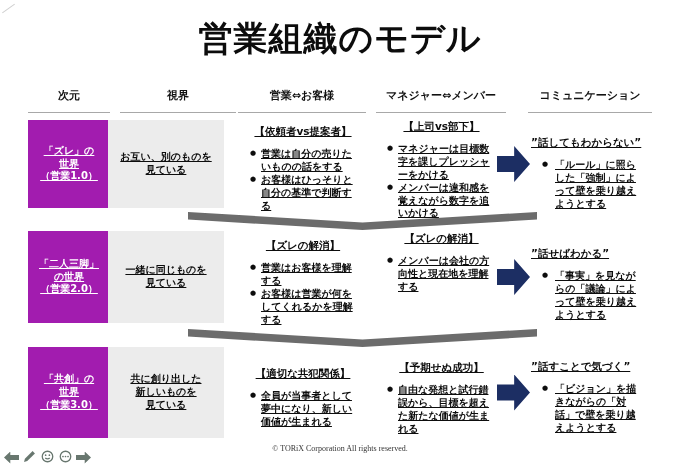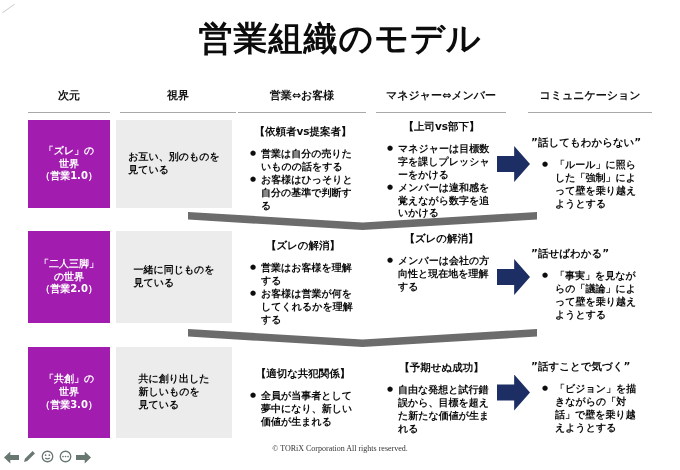--- a/index.html
+++ b/index.html
@@ -27,29 +27,29 @@
   .h-sc{left:238px;width:128px;}
   .h-mm{left:376px;width:130px;}
   .h-comm{left:528px;width:124px;}
 
   
   .row{position:absolute;left:0;width:680px;}
   .row1{top:120px;height:88px;}
   .row2{top:231px;height:92px;}
   .row3{top:347px;height:91px;}
 
-  .cell{position:absolute;top:0;height:100%;box-sizing:border-box;color:#0d0d0d;}
+  .cell{position:absolute;top:0;height:100%;box-sizing:border-box;color:#0d0d0d;text-decoration:underline;}
   .dim{
     left:28px;width:82px;background:#a21caf;color:#ffffff;
     display:flex;align-items:center;justify-content:center;text-align:center;
     font-size:11px;font-weight:bold;line-height:1.4;white-space:pre-line;
   }
   .view{
-    left:116px;width:116px;background:#ececec;
-    display:flex;align-items:center;justify-content:center;text-align:left;
+    left:108px;width:116px;background:#ececec;
+    display:flex;align-items:center;justify-content:center;text-align:center;
     font-size:11px;font-weight:bold;line-height:1.45;white-space:pre-line;
   }
   .sc{left:240px;width:126px;}
   .mm{left:377px;width:129px;}
   .comm{left:531px;width:124px;}
 
   .cell{font-size:10px;font-weight:bold;line-height:1.28;}
   .cell-head{text-align:center;font-size:10.5px;margin-bottom:1px;}
   .cell ul{margin:10px;padding:0;list-style:none;}
   .cell li{position:relative;padding-left:11px;margin:0;}

